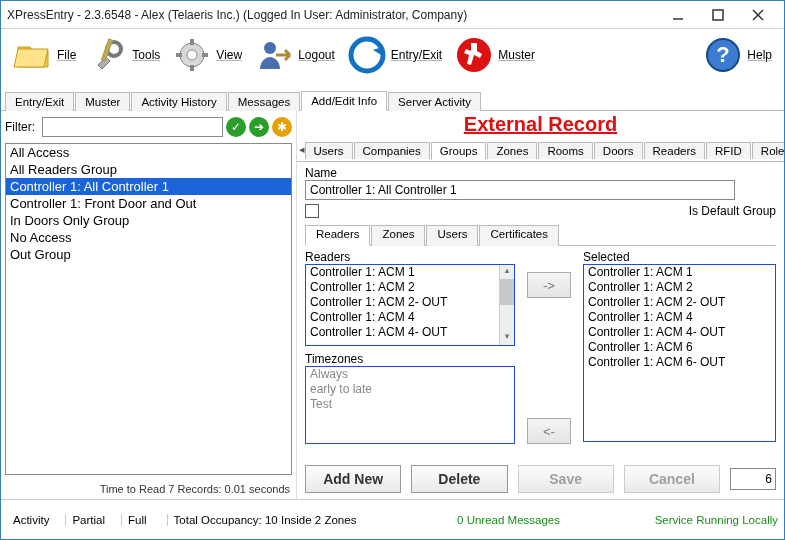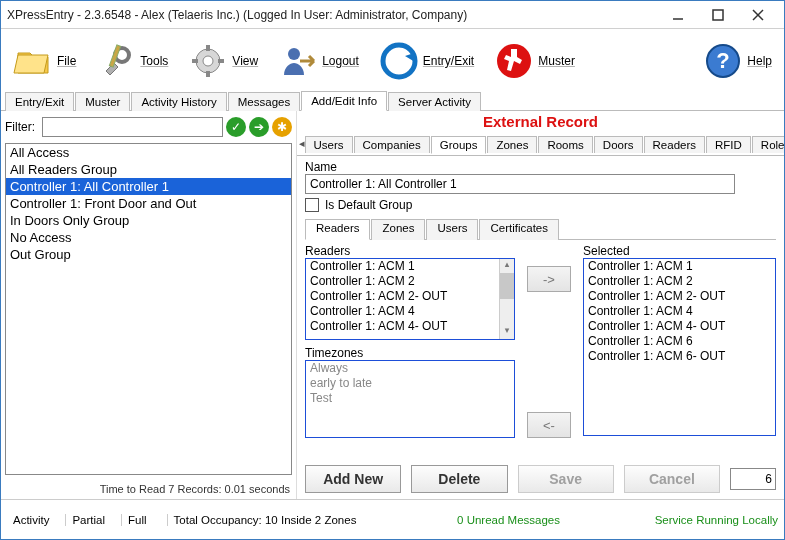--- a/index.html
+++ b/index.html
@@ -24,23 +24,23 @@
     border-bottom: 1px solid #d0d0d0;
   }
   .titlebar .title { flex: 1; font-size: 12px; color: #222; }
   .titlebar .winbtn {
     width: 40px; height: 22px; display: flex; align-items: center; justify-content: center;
     font-size: 14px; color: #333;
   }
   
   .toolbar {
     display: flex;
-    align-items: flex-end;
+    align-items: flex-start;
     padding: 4px 8px;
-    gap: 12px;
+    gap: 4px;
     height: 58px;
   }
   .tool {
     display: flex;
     align-items: center;
     gap: 4px;
     padding: 2px 4px;
     cursor: pointer;
   }
   .tool .ticon {
@@ -68,34 +68,34 @@
     width:20px;height:20px;border-radius:10px;display:flex;align-items:center;justify-content:center;
     color:#fff;font-size:12px;
   }
   .listbox {
     flex:1; margin:0 4px 4px 4px; border:1px solid #888; overflow-y:auto; background:#fff;
   }
   .listbox .li { padding:1px 4px; font-size:13px; white-space:nowrap;}
   .listbox .li.sel { background:#1a63d9; color:#fff;}
   .timemsg { padding:4px 6px; text-align:right; font-size:11px; color:#333;}
   
-  .ext-header { text-align:center; color:#d11; font-weight:bold; font-size:15px; padding:2px 0;}
+  .ext-header { text-align:center; color:#d11; font-weight:bold; font-size:20px; padding:2px 0;text-decoration:underline;}
   
   .subtabs { display:flex; align-items:center; border-bottom:1px solid #bbb; height:24px; padding-left:2px;}
   .subtabs .arrow { width:16px; text-align:center; font-size:11px; color:#555;}
   .subtabs .stab {
     border:1px solid #bbb; border-bottom:none; padding:2px 8px; font-size:11.5px;
     background:#f4f4f4; position:relative; top:1px; margin-right:1px; white-space:nowrap;
   }
   .subtabs .stab.active { background:#fff; border-bottom:1px solid #fff;}
   
   .formarea { padding:4px 8px; flex:1; display:flex; flex-direction:column; overflow:hidden;}
   .namefield { display:flex; flex-direction:column; margin-bottom:0;}
   .namefield input { border:1px solid #888; height:20px; padding:1px 4px; font-size:12px; width:430px;}
-  .chkline { display:flex; align-items:center; gap:6px; margin:4px 0 6px 0;}
+  .chkline { display:flex; align-items:center; gap:6px; margin:4px 0 6px 0;justify-content:space-between;}
   .chkline .chk { width:14px;height:14px;border:1px solid #555;}
   
   .innertabs { display:flex; border-bottom:1px solid #bbb; height:22px;}
   .innertabs .itab {
     border:1px solid #bbb; border-bottom:none; padding:2px 10px; font-size:11.5px;
     background:#f4f4f4; position:relative; top:1px; margin-right:1px;
   }
   .innertabs .itab.active { background:#fff; border-bottom:1px solid #fff;}
   
   .readers-pane { display:flex; gap:8px; padding-top:4px; flex:1; overflow:hidden;}

